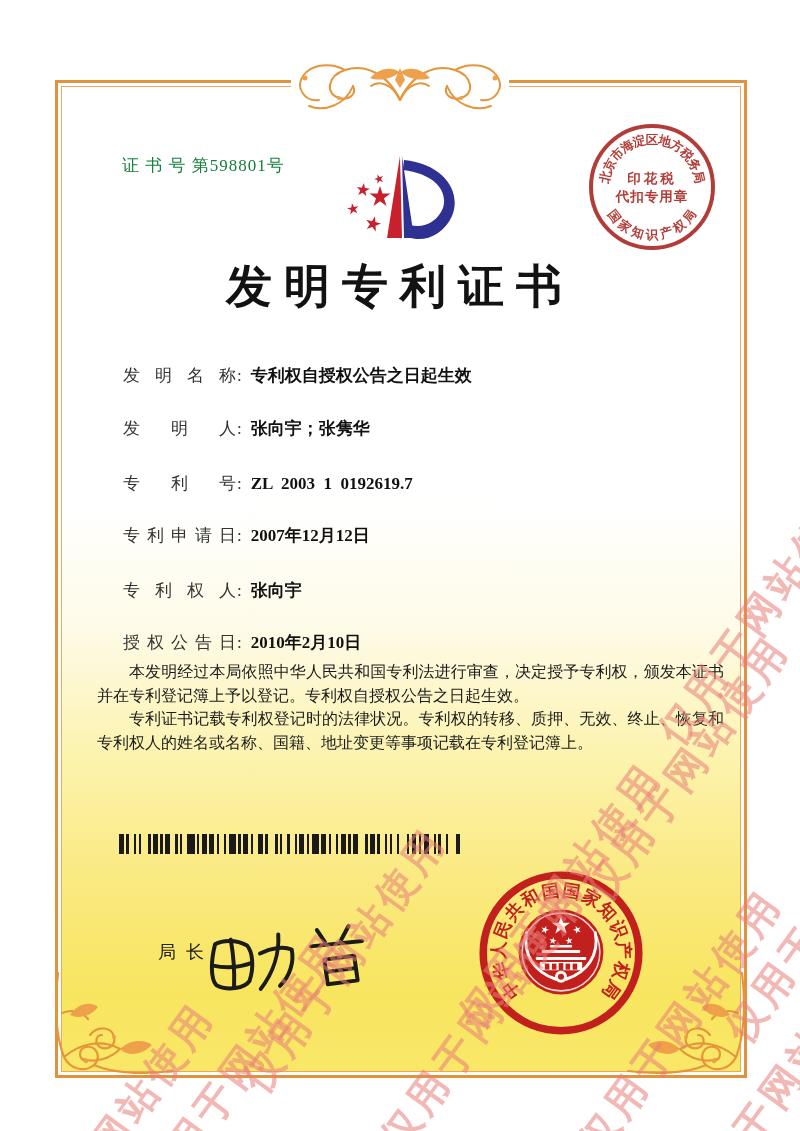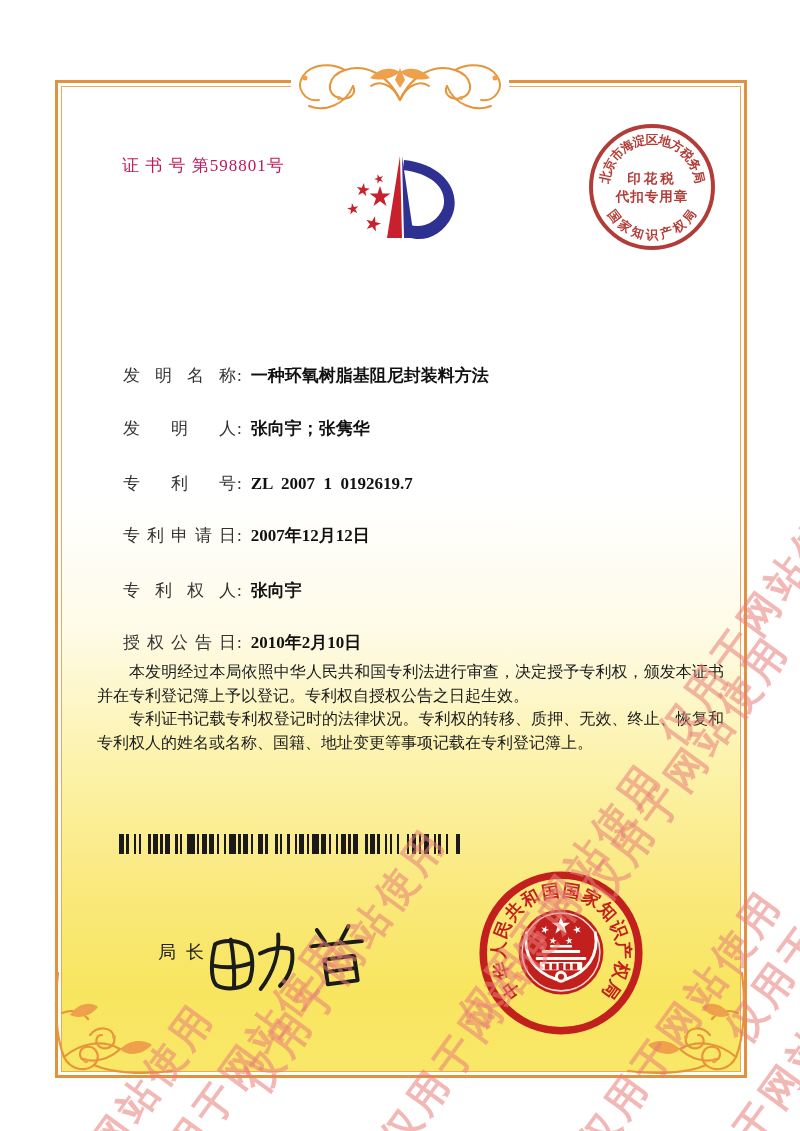--- a/index.html
+++ b/index.html
@@ -14,21 +14,21 @@
   }
   .frame-inner{
     position:absolute;inset:3px;border:1px solid #EDA95B;
     background:linear-gradient(180deg,#ffffff 0%,#ffffff 42%,#FEFBE8 55%,
       #FCF3AE 68%,#FAEA82 80%,#F8E55F 92%,#F9E768 100%);
   }
   .ornament{position:absolute;z-index:5;}
   
   .cert-number{
     position:absolute;left:122px;top:154px;z-index:20;
-    font-size:17px;color:#be185d;white-space:pre;letter-spacing:1px;
+    font-size:17px;color:#15803d;white-space:pre;letter-spacing:1px;
   }
   #logo-svg{position:absolute;left:340px;top:148px;z-index:10;}
   #tax-stamp{position:absolute;left:577px;top:112px;z-index:12;opacity:.93;}
   .title{
     position:absolute;left:0;top:256px;width:800px;margin:0;z-index:20;
     text-align:center;font-size:46px;font-weight:700;letter-spacing:12px;
     color:#121212;
   }
   
   #fields{position:absolute;left:0;top:0;width:800px;z-index:20;}
@@ -184,49 +184,50 @@
         <text x="60.699346510152886" y="120.82020634789114" transform="rotate(17.333333333333343 60.699346510152886 120.82020634789114)" text-anchor="middle" dominant-baseline="central" font-size="12.5" fill="#AD2F29">知</text>
         <text x="75" y="123" transform="rotate(0 75 123)" text-anchor="middle" dominant-baseline="central" font-size="12.5" fill="#AD2F29">识</text>
         <text x="89.30065348984712" y="120.82020634789114" transform="rotate(-17.333333333333314 89.30065348984712 120.82020634789114)" text-anchor="middle" dominant-baseline="central" font-size="12.5" fill="#AD2F29">产</text>
         <text x="102.3024539089369" y="114.47880457347178" transform="rotate(-34.666666666666686 102.3024539089369 114.47880457347178)" text-anchor="middle" dominant-baseline="central" font-size="12.5" fill="#AD2F29">权</text>
         <text x="112.82451617312266" y="104.5517508156316" transform="rotate(-52 112.82451617312266 104.5517508156316)" text-anchor="middle" dominant-baseline="central" font-size="12.5" fill="#AD2F29">局</text>
       </g>
     <text x="75" y="71" text-anchor="middle" font-size="13.5" fill="#AD2F29" letter-spacing="3">印花税</text>
     <text x="75" y="89" text-anchor="middle" font-size="13.5" fill="#AD2F29" letter-spacing="1">代扣专用章</text>
   </svg>
 
+  <h1 class="title">发明专利证书</h1>
 
   <div id="fields">
       <div class="field-row" style="top: 365px;">
         <span class="field-label">
           <span>发</span>
           <span>明</span>
           <span>名</span>
           <span>称</span>
         </span>
         <span class="field-colon">:</span>
-        <span class="field-value">一种环氧树脂基阻尼封装料方法</span>
+        <span class="field-value">专利权自授权公告之日起生效</span>
       </div>
       <div class="field-row" style="top: 418px;">
         <span class="field-label">
           <span>发</span>
           <span>明</span>
           <span>人</span>
         </span>
         <span class="field-colon">:</span>
         <span class="field-value">张向宇；张隽华</span>
       </div>
       <div class="field-row" style="top: 473px;">
         <span class="field-label">
           <span>专</span>
           <span>利</span>
           <span>号</span>
         </span>
         <span class="field-colon">:</span>
-        <span class="field-value">ZL  2007  1  0192619.7</span>
+        <span class="field-value">ZL  2003  1  0192619.7</span>
       </div>
       <div class="field-row" style="top: 525px;">
         <span class="field-label">
           <span>专</span>
           <span>利</span>
           <span>申</span>
           <span>请</span>
           <span>日</span>
         </span>
         <span class="field-colon">:</span>

